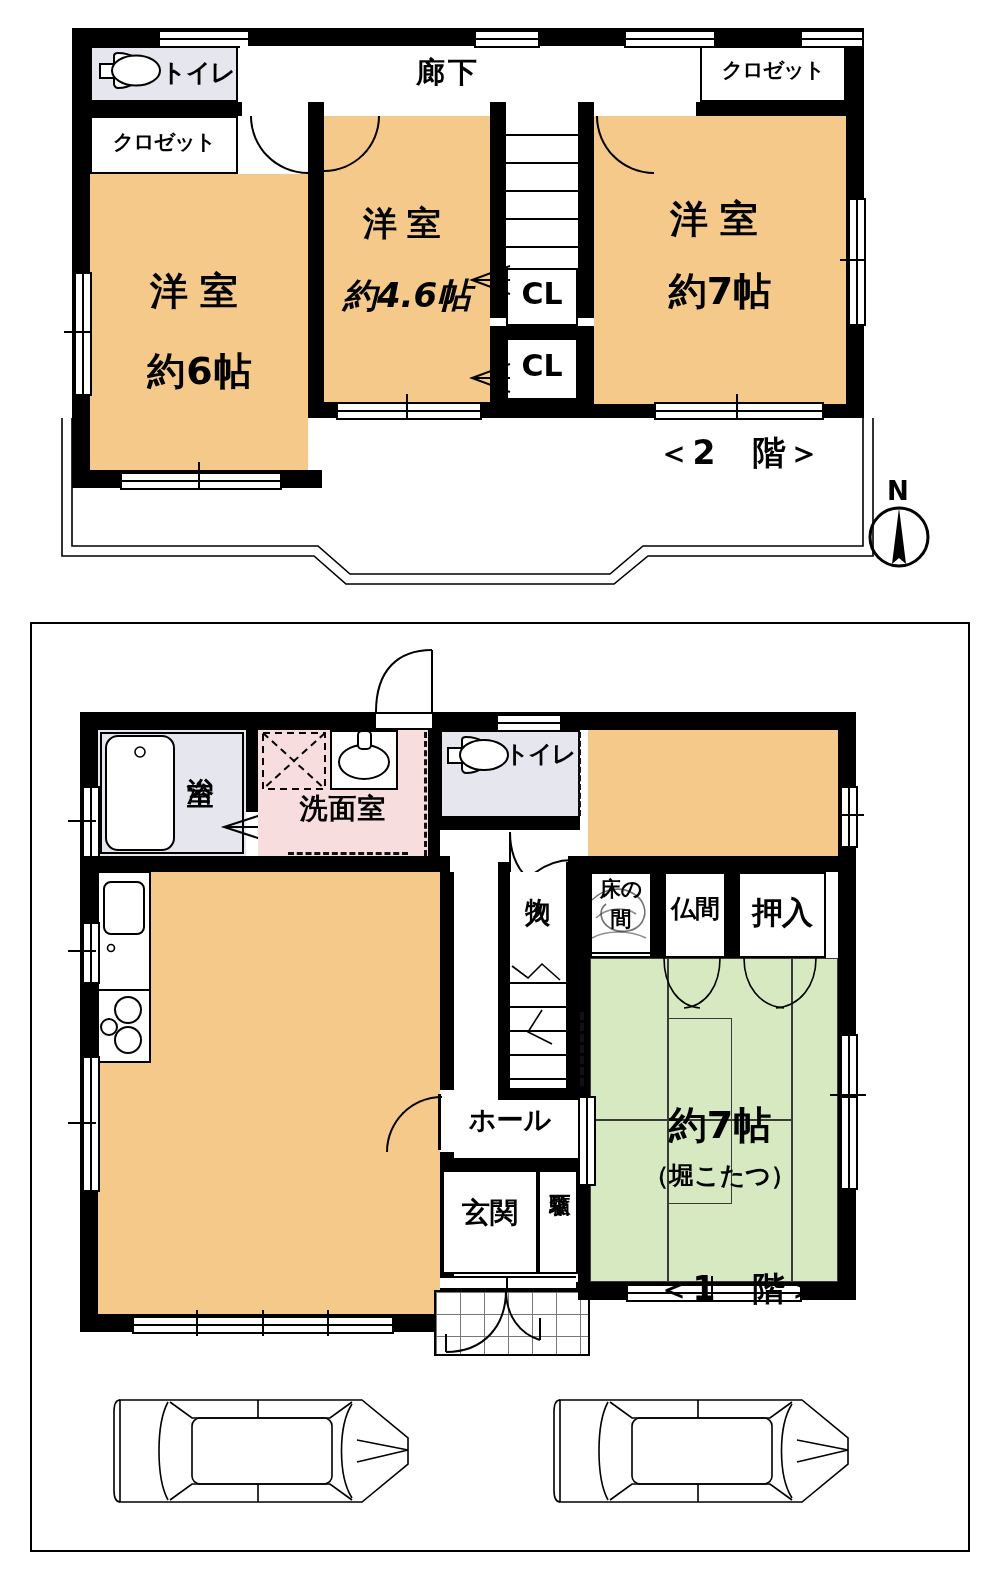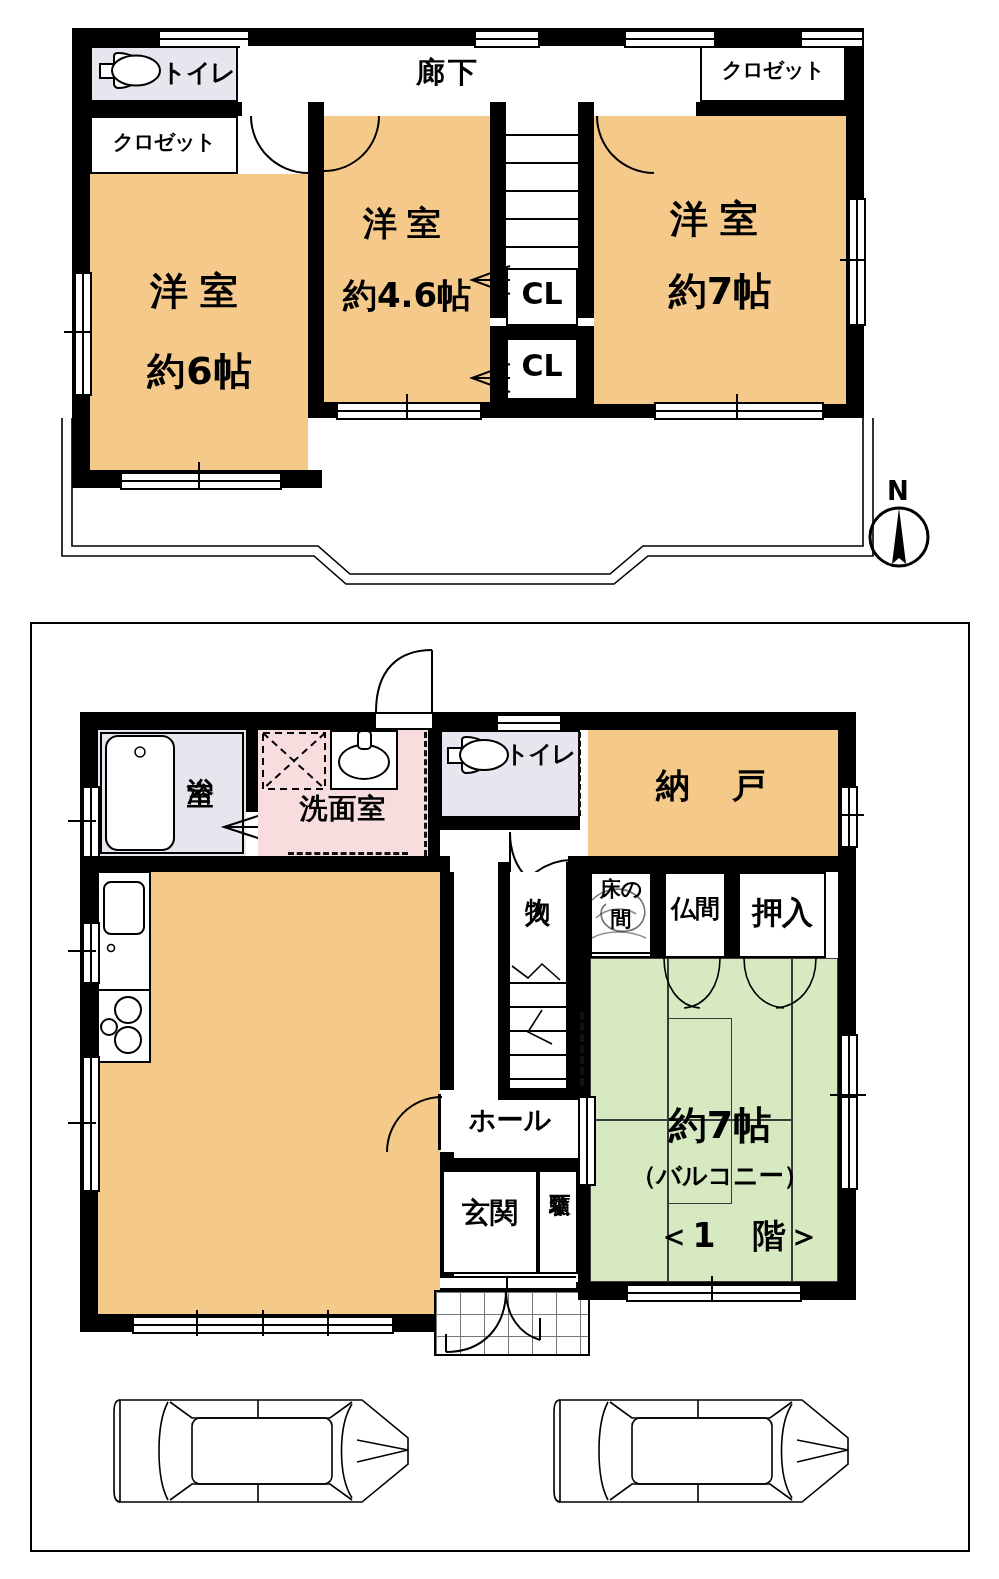--- a/index.html
+++ b/index.html
@@ -134,21 +134,21 @@
 
     <div class="win3v" style="left:74px;top:272px;width:14px;height:120px;"></div>
     <div class="abs ln" style="left:64px;top:331px;width:26px;height:2px;"></div>
     <div class="win3" style="left:120px;top:472px;width:158px;height:14px;"></div>
     <div class="abs ln" style="left:198px;top:462px;width:2px;height:26px;"></div>
 
     <div class="abs wall" style="left:308px;top:102px;width:16px;height:316px;"></div>
 
     <div class="abs room" style="left:324px;top:116px;width:166px;height:286px;"></div>
     <div class="lbl" style="left:326px;top:206px;width:162px;font-size:34px;letter-spacing:10px;">洋室</div>
-    <div class="lbl" style="left:326px;top:278px;width:162px;font-size:34px;letter-spacing:0px;">約4.6帖</div>
+    <div class="lbl" style="left:326px;top:278px;width:162px;font-size:34px;letter-spacing:0px;font-style:italic;">約4.6帖</div>
 
     <div class="abs white" style="left:324px;top:104px;width:56px;height:12px;"></div>
     <div class="swing br" style="left:324px;top:116px;width:54px;height:54px;"></div>
 
     <div class="abs white" style="left:248px;top:104px;width:58px;height:12px;"></div>
     <div class="swing bl" style="left:250px;top:116px;width:56px;height:56px;"></div>
 
     <div class="win3" style="left:336px;top:402px;width:142px;height:14px;"></div>
     <div class="abs ln" style="left:406px;top:394px;width:2px;height:24px;"></div>
 
@@ -193,20 +193,21 @@
     <div class="win3v" style="left:848px;top:198px;width:14px;height:124px;"></div>
     <div class="abs ln" style="left:840px;top:259px;width:26px;height:2px;"></div>
 
     <div class="win3" style="left:654px;top:402px;width:166px;height:14px;"></div>
     <div class="abs ln" style="left:736px;top:394px;width:2px;height:24px;"></div>
 
     <div class="win3" style="left:624px;top:30px;width:88px;height:14px;"></div>
     <div class="win3" style="left:800px;top:30px;width:60px;height:14px;"></div>
     <div class="win3" style="left:474px;top:30px;width:62px;height:14px;"></div>
 
+    <div class="lbl" style="left:630px;top:436px;width:220px;font-size:33px;letter-spacing:2px;">＜2　階＞</div>
   </div>
 
   <div class="compass" style="left:864px;top:478px;width:70px;height:112px;">
     <div class="lbl" style="left:14px;top:0px;width:40px;font-size:26px;">N</div>
     <svg class="ico" style="left:4px;top:28px;width:62px;height:62px;">
       <circle cx="31" cy="31" r="29" fill="none" stroke="#000" stroke-width="3"></circle>
       <path d="M31,2 L38,58 L31,52 L24,58 Z" fill="#000"></path>
     </svg>
   </div>
 
@@ -274,21 +275,20 @@
     <div class="abs wall" style="left:440px;top:818px;width:140px;height:12px;"></div>
     <svg class="ico" style="left:508px;top:830px;width:70px;height:70px;">
       <path class="stk" d="M2,2 C2,40 26,64 64,64"></path>
       <path class="stk" d="M2,2 L2,66"></path>
     </svg>
     <svg class="ico" style="left:504px;top:858px;width:70px;height:50px;">
       <path class="stk" d="M68,2 C40,2 16,22 8,46"></path>
     </svg>
 
     <div class="abs room" style="left:588px;top:730px;width:250px;height:126px;"></div>
-    <div class="lbl" style="left:594px;top:768px;width:238px;font-size:34px;letter-spacing:4px;">納　戸</div>
     <div class="win3v" style="left:840px;top:786px;width:14px;height:58px;"></div>
     <div class="abs ln" style="left:838px;top:814px;width:26px;height:2px;"></div>
 
     <div class="abs wall" style="left:568px;top:856px;width:288px;height:16px;"></div>
 
     <div class="abs wall" style="left:80px;top:856px;width:370px;height:16px;"></div>
 
     <div class="abs room" style="left:98px;top:872px;width:342px;height:442px;"></div>
 
     <div class="abs white" style="left:98px;top:872px;width:50px;height:0px;"></div>
@@ -382,40 +382,40 @@
 
     <div class="abs tatami" style="left:590px;top:958px;width:248px;height:324px;"></div>
 
     <div class="abs mat" style="left:590px;top:958px;width:78px;height:162px;"></div>
     <div class="abs mat" style="left:668px;top:958px;width:124px;height:162px;"></div>
     <div class="abs mat" style="left:590px;top:1120px;width:78px;height:162px;"></div>
     <div class="abs mat" style="left:668px;top:1120px;width:124px;height:162px;"></div>
     <div class="abs mat" style="left:792px;top:958px;width:46px;height:324px;"></div>
     <div class="abs mat" style="left:668px;top:1018px;width:64px;height:186px;"></div>
     <div class="lbl" style="left:630px;top:1106px;width:180px;font-size:38px;">約7帖</div>
-    <div class="lbl" style="left:620px;top:1163px;width:200px;font-size:25px;">（バルコニー）</div>
+    <div class="lbl" style="left:620px;top:1163px;width:200px;font-size:25px;">（堀こたつ）</div>
 
     <svg class="ico" style="left:656px;top:958px;width:180px;height:52px;">
       <path class="stk1" d="M8,0 C8,28 22,48 44,50"></path>
       <path class="stk1" d="M64,0 C64,28 50,48 28,50"></path>
       <path class="stk1" d="M88,0 C88,28 104,48 128,50"></path>
       <path class="stk1" d="M160,0 C160,28 144,48 120,50"></path>
     </svg>
 
     <div class="win3v" style="left:840px;top:1034px;width:14px;height:92px;"></div>
     <div class="abs ln" style="left:830px;top:1094px;width:36px;height:2px;"></div>
     <div class="win3v" style="left:840px;top:1096px;width:14px;height:90px;"></div>
 
     <div class="win3" style="left:626px;top:1284px;width:172px;height:14px;"></div>
     <div class="abs ln" style="left:711px;top:1276px;width:2px;height:24px;"></div>
 
     <div class="abs" style="left:580px;top:1012px;width:0;height:74px;border-left:4px dashed #111;"></div>
     <div class="win3v" style="left:578px;top:1096px;width:14px;height:86px;"></div>
 
-    <div class="lbl" style="left:630px;top:1219px;width:220px;font-size:33px;letter-spacing:2px;">＜1　階＞</div>
+    <div class="lbl" style="left:630px;top:1272px;width:220px;font-size:33px;letter-spacing:2px;">＜1　階＞</div>
   </div>
 
   <svg class="ico" style="left:112px;top:1378px;width:320px;height:146px;">
     <path class="stk1" d="M8,22 L8,124 L250,124 L296,86 L296,60 L250,22 Z"></path>
     <path class="stk1" d="M8,22 C4,22 2,26 2,34 L2,112 C2,120 4,124 8,124"></path>
     <path class="stk1" d="M56,24 C44,46 44,100 56,122"></path>
     <path class="stk1" d="M58,24 L80,40 L218,40 L240,24"></path>
     <path class="stk1" d="M58,122 L80,106 L218,106 L240,122"></path>
     <path class="stk1" d="M240,26 C226,48 226,98 240,120"></path>
     <rect class="stk1" x="80" y="40" width="140" height="66" rx="8" fill="none"></rect>

